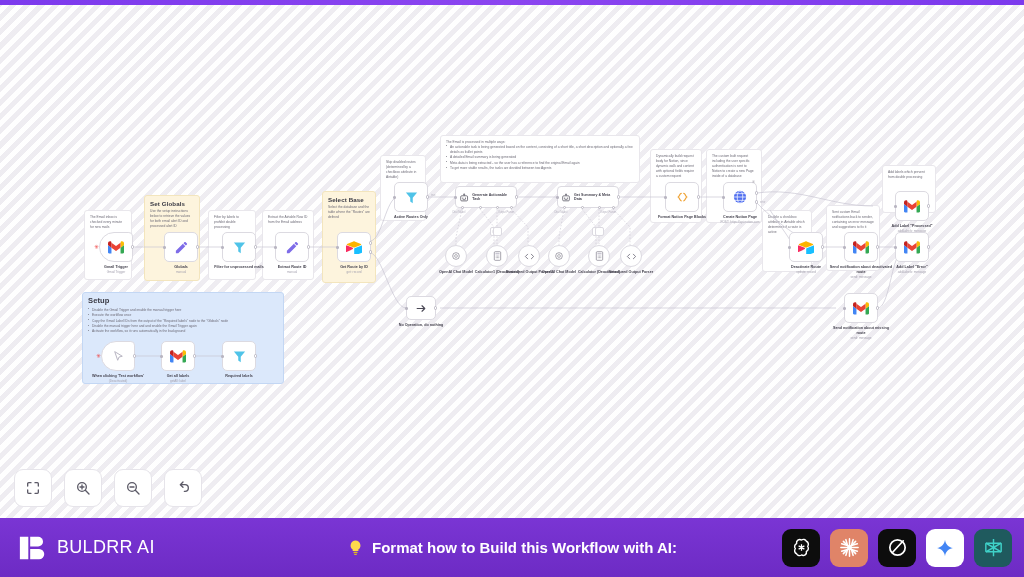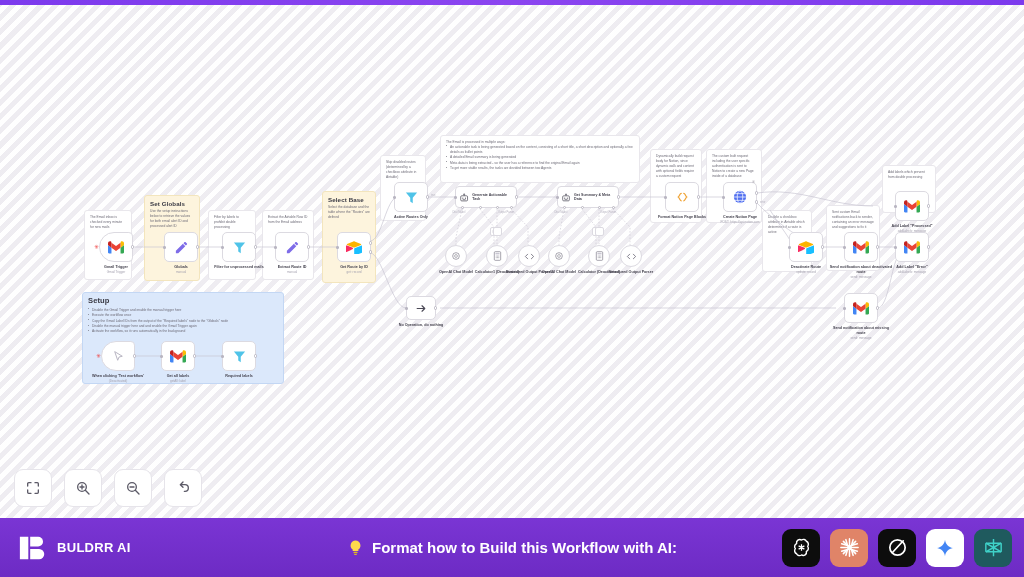--- a/index.html
+++ b/index.html
@@ -111,21 +111,21 @@
     cursor: pointer;
   }
 
   
   .footer {
     position: absolute; left: 0; top: 518px; width: 1024px; height: 59px;
     background: linear-gradient(180deg,#7a35d4 0%,#6d2bc4 100%);
     display: flex; align-items: center; z-index: 30;
   }
   .brand { display: flex; align-items: center; gap: 9px; margin-left: 18px; }
-  .brand-name { color: #fff; font-size: 13px; font-weight: bold; letter-spacing: .3px; }
+  .brand-name { color: #fff; font-size: 18px; font-weight: normal; letter-spacing: .3px; }
   .cta {
     position: absolute; left: 50%; transform: translateX(-50%);
     display: flex; align-items: center; gap: 8px;
     white-space: nowrap;
   }
   .cta-text { color: #fff; font-size: 15px; font-weight: bold; }
   .ai-icons { position: absolute; right: 12px; display: flex; gap: 10px; align-items: center; }
   .ai-icon { width: 38px; height: 38px; border-radius: 9px;
              display:flex; align-items:center; justify-content:center; cursor:pointer; }
 </style>

